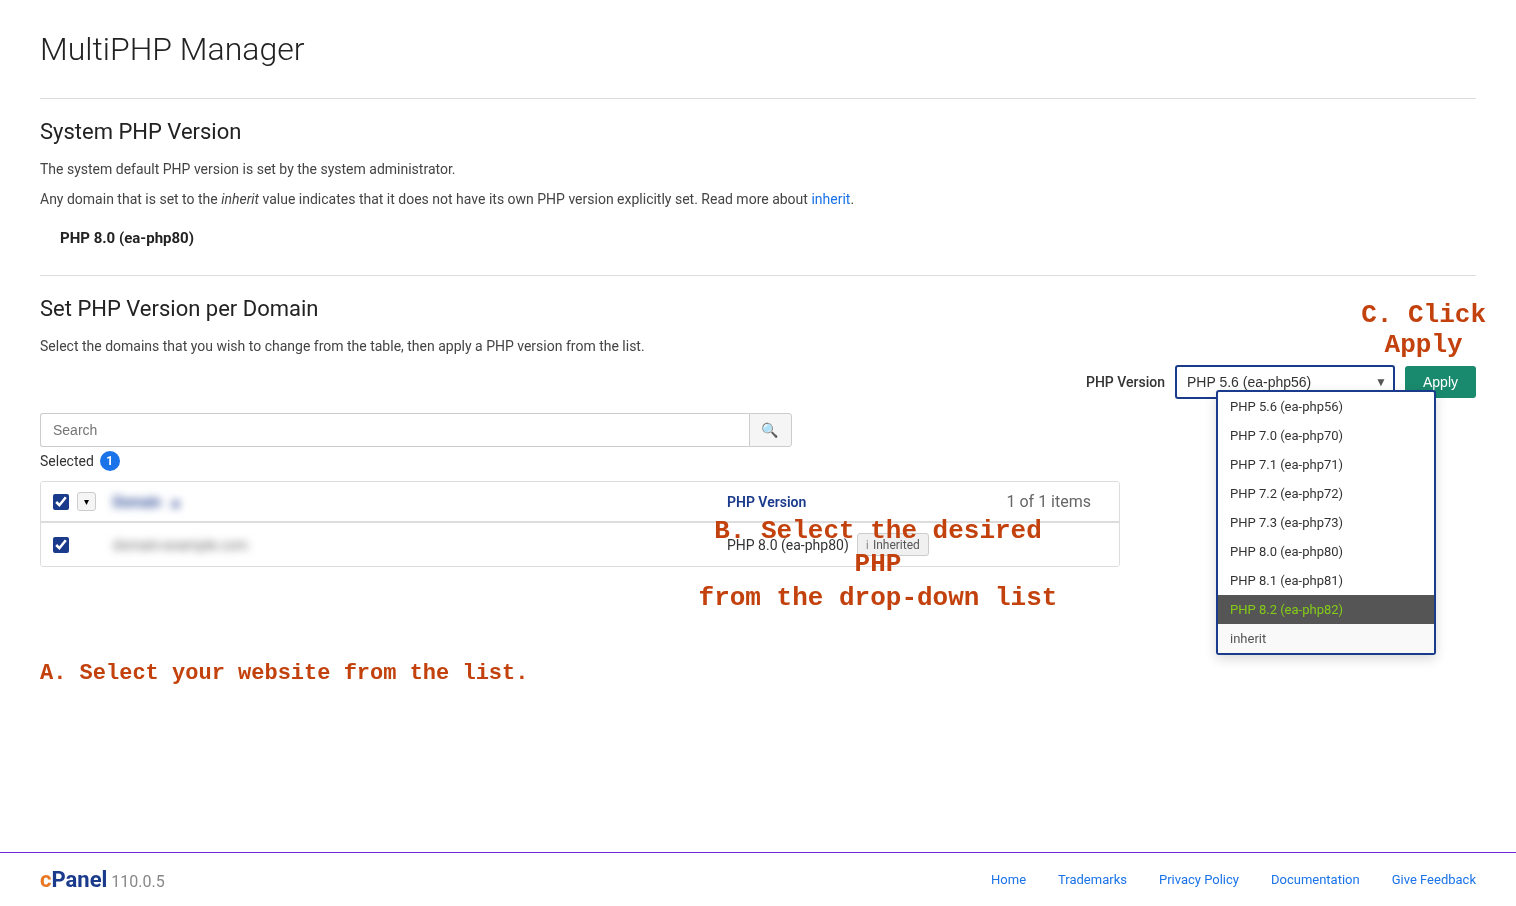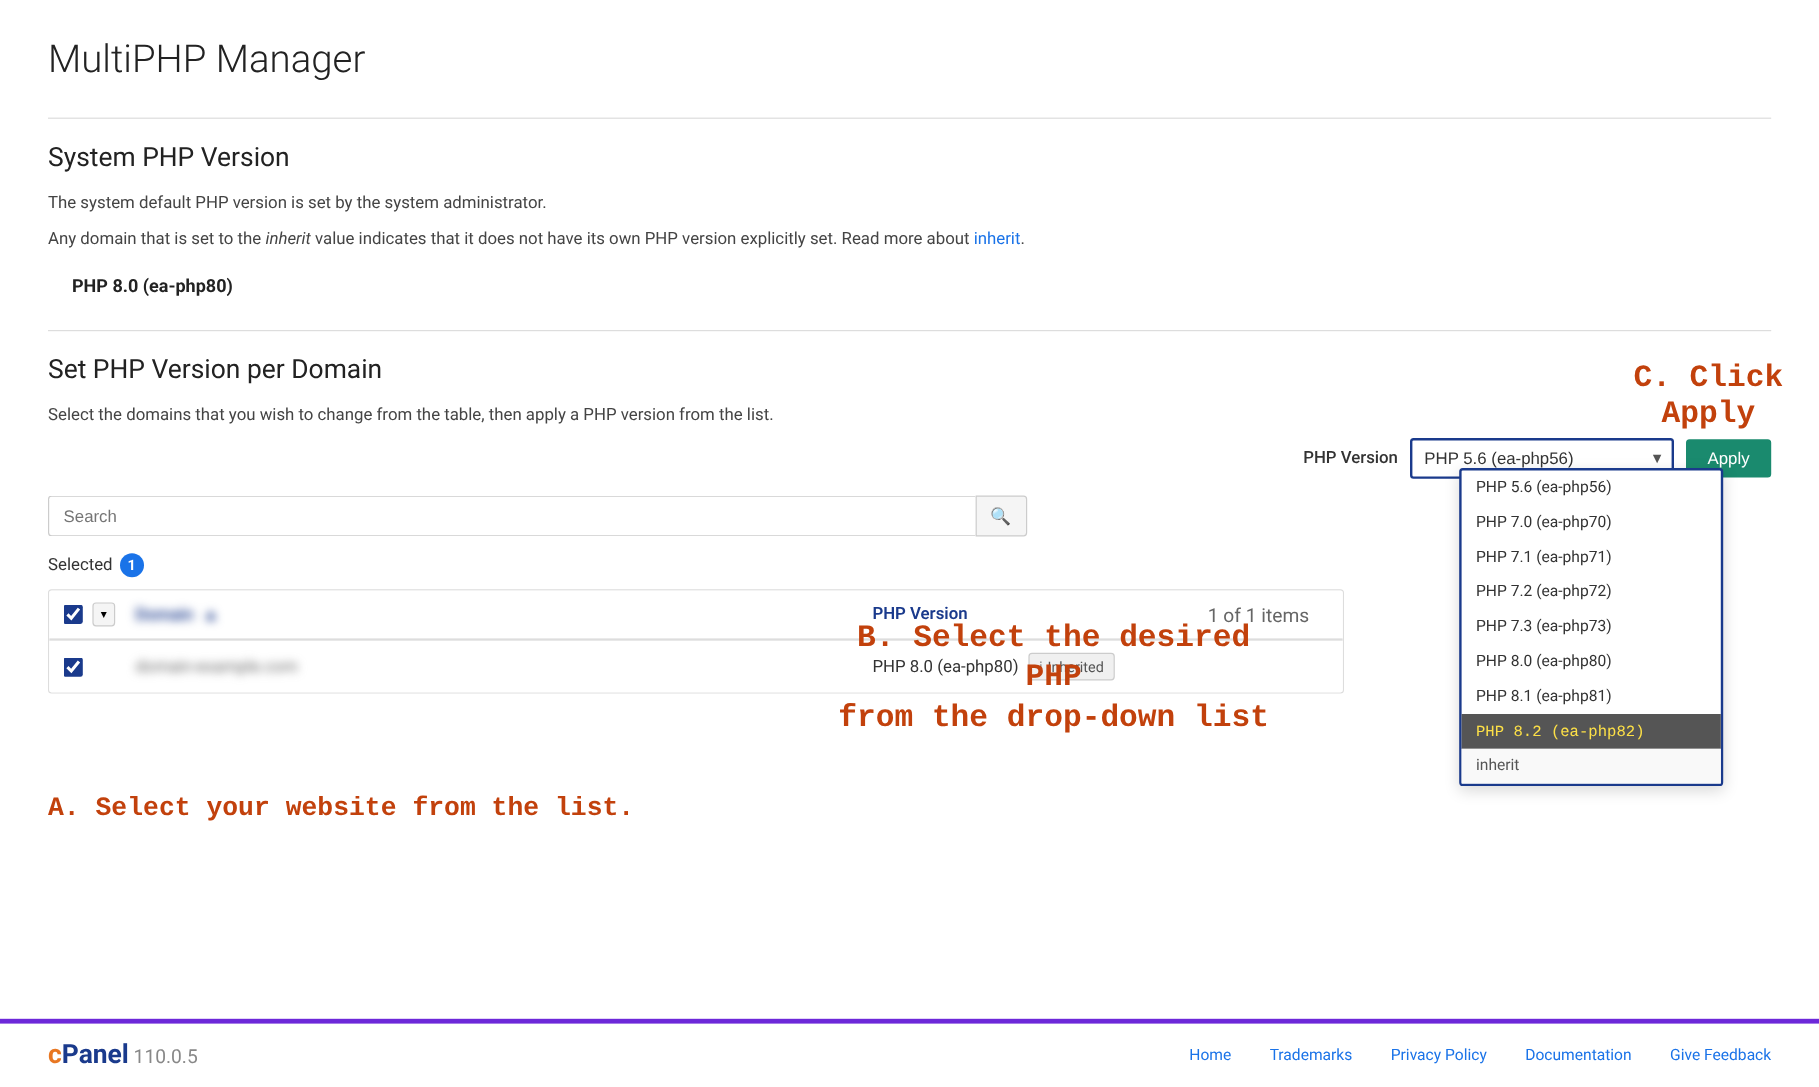--- a/index.html
+++ b/index.html
@@ -98,22 +98,22 @@
       border: none;
       padding: 8px 18px;
       font-size: 14px;
       font-weight: 500;
       border-radius: 3px;
       cursor: pointer;
     }
     .search-row {
       display: flex;
       align-items: center;
-      margin-bottom: 14px;
-      width: 816px;
+      margin-bottom: 4px;
+      width: 752px;
     }
     .search-input {
       flex: 1;
       border: 1px solid #ccc;
       border-right: none;
       padding: 8px 12px;
       font-size: 14px;
       border-radius: 3px 0 0 3px;
       outline: none;
     }
@@ -289,35 +289,34 @@
       box-shadow: 0 4px 12px rgba(0,0,0,0.15);
     }
     .dropdown-item {
       padding: 7px 12px;
       font-size: 13px;
       color: #333;
       cursor: pointer;
     }
     .dropdown-item.selected-item {
       background: #555;
-      color: #fde047;
-      font-family: Liberation Mono, monospace;
+      color: #84cc16;
     }
     .dropdown-item.inherit-item {
       color: #555;
       background: #f9f9f9;
     }
 
     
     .footer {
       position: absolute;
       bottom: 0;
       left: 0;
       right: 0;
-      border-top: 4px solid #6d28d9;
+      border-top: 1px solid #6d28d9;
       background: #fff;
       padding: 14px 40px;
       display: flex;
       align-items: center;
       justify-content: space-between;
     }
     .footer-brand {
       display: flex;
       align-items: baseline;
       gap: 4px;

